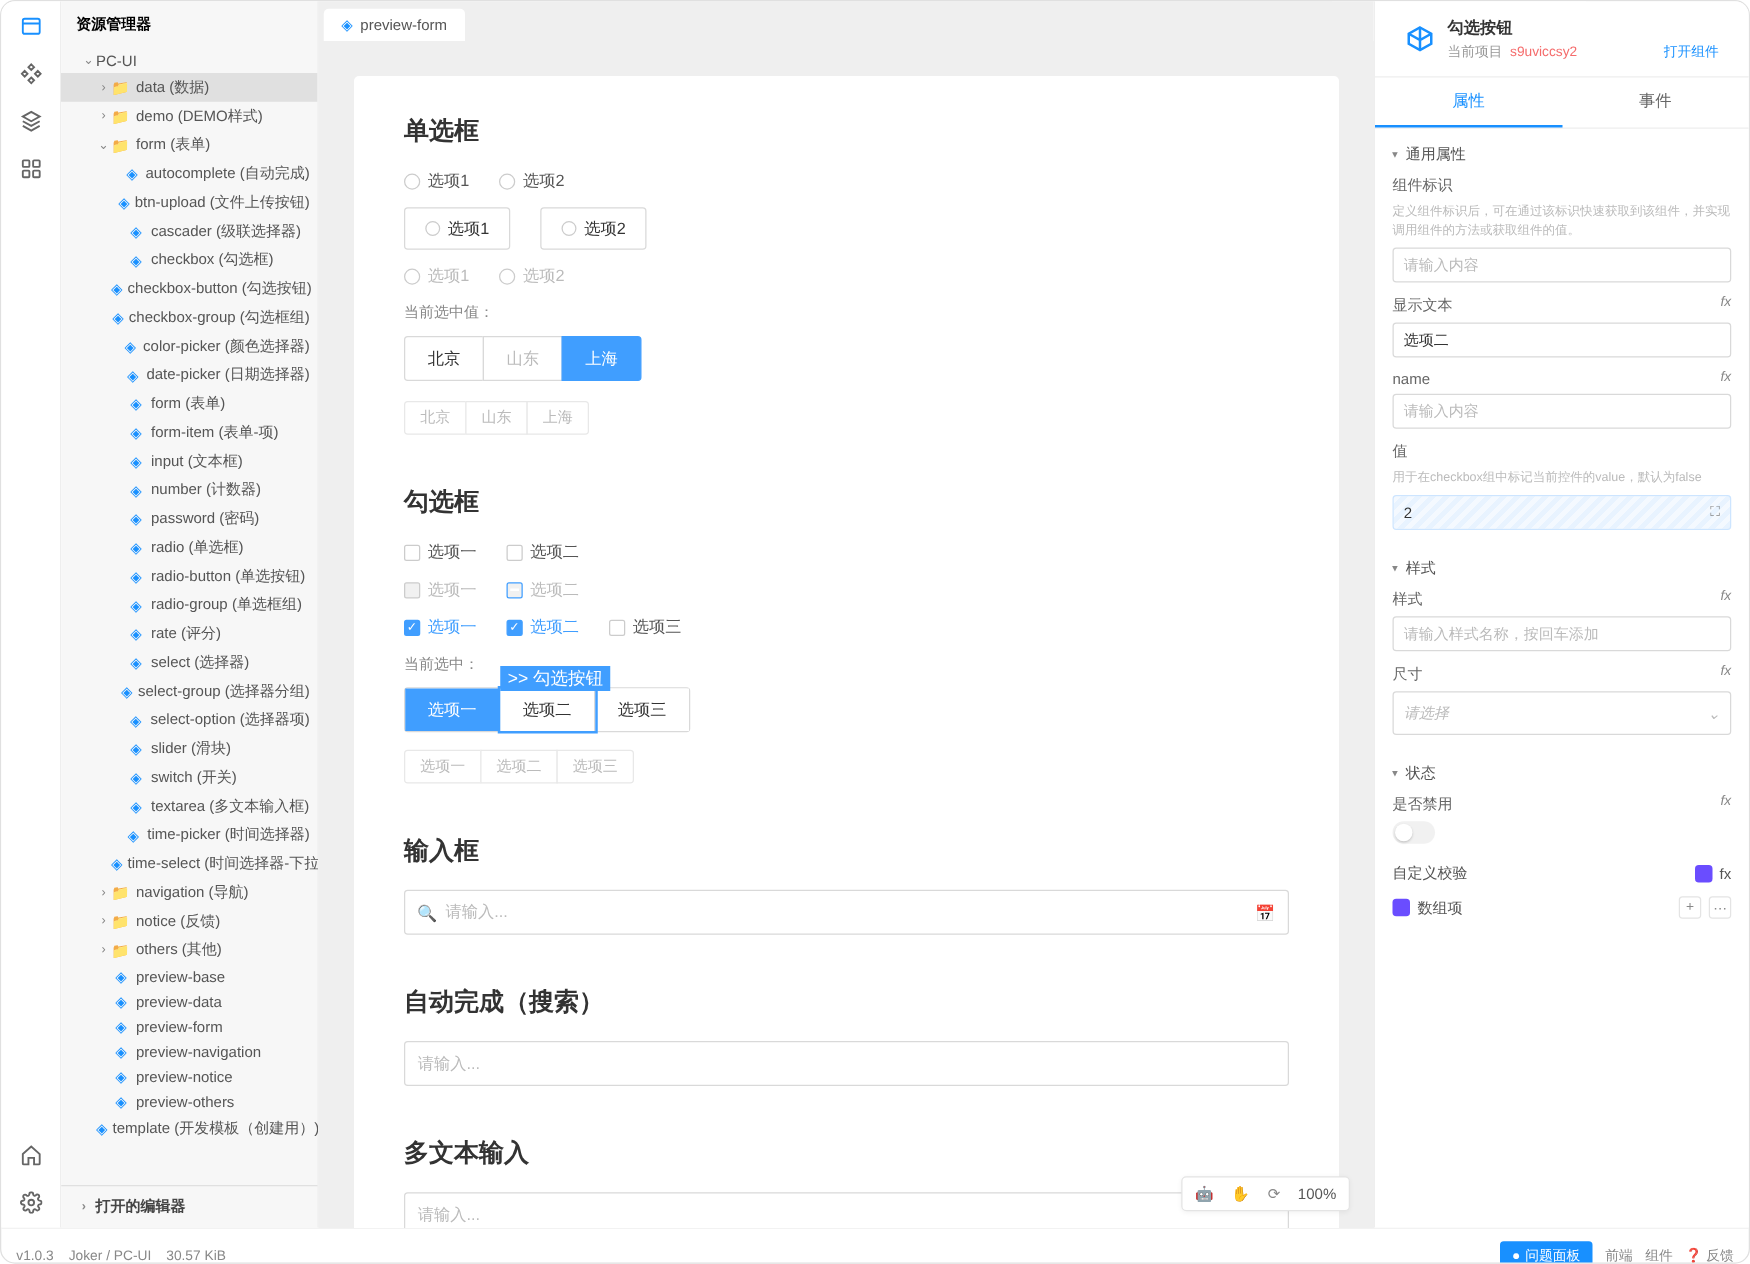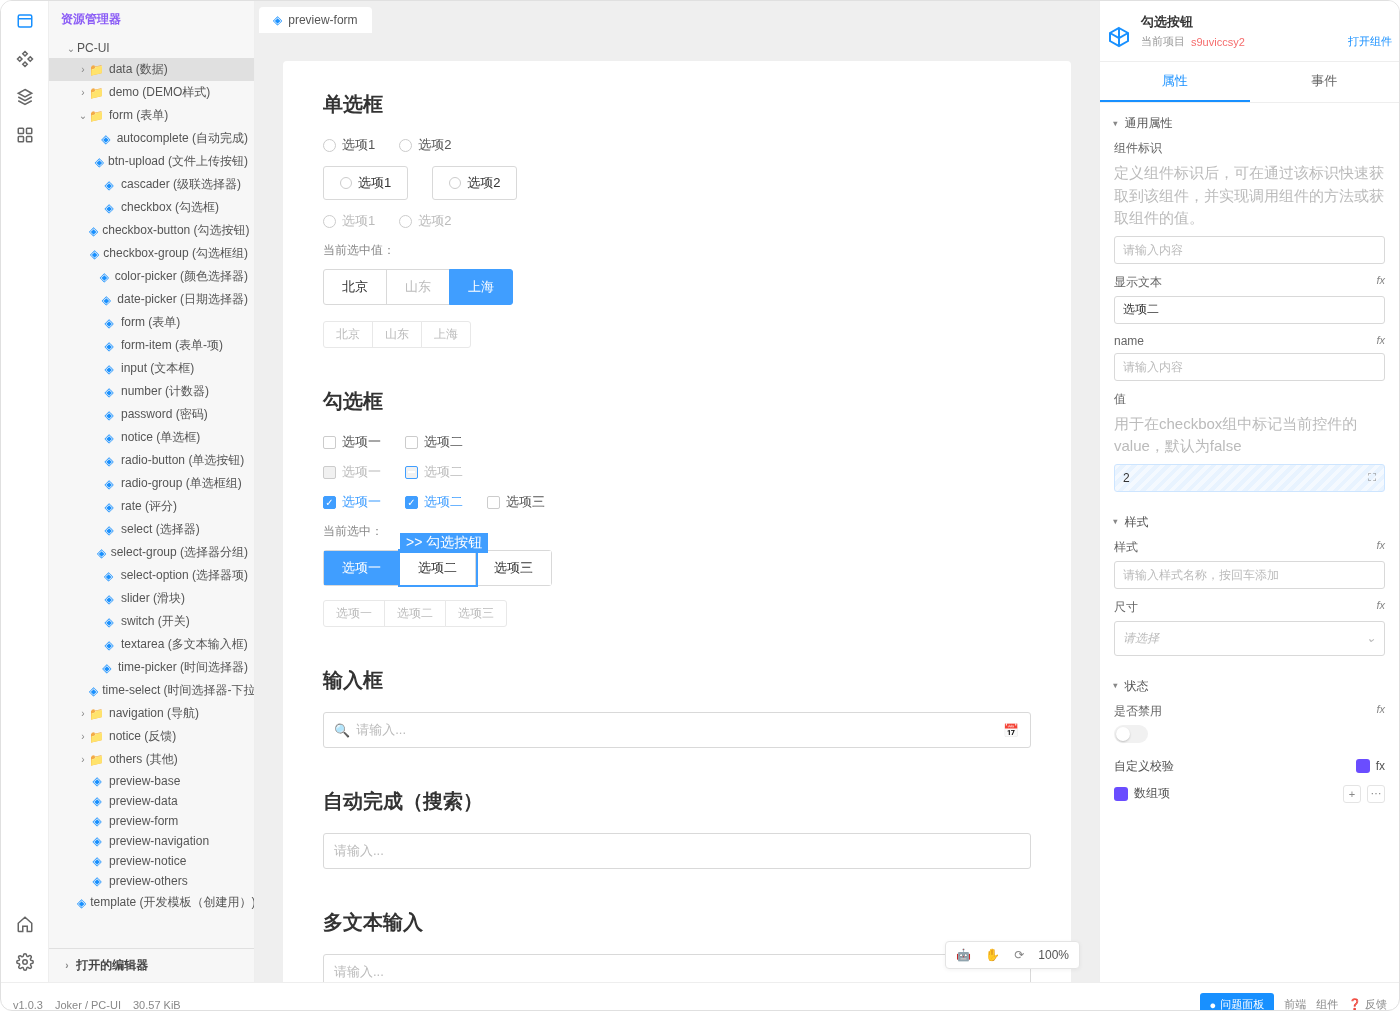--- a/index.html
+++ b/index.html
@@ -7,21 +7,21 @@
 .app { display: flex; height: calc(100% - 28px); }
 
 
 .rail { width: 48px; background: #fff; border-right: 1px solid #eee; display: flex; flex-direction: column; align-items: center; padding-top: 10px; gap: 18px; }
 .rail-icon { width: 20px; height: 20px; display: flex; align-items: center; justify-content: center; color: #666; cursor: pointer; }
 .rail-icon.active { color: #1890ff; }
 .rail-bottom { margin-top: auto; margin-bottom: 10px; display: flex; flex-direction: column; gap: 18px; align-items: center; }
 
 
 .explorer { width: 206px; background: #f7f7f7; border-right: 1px solid #eee; display: flex; flex-direction: column; }
-.explorer-title { padding: 10px 12px; font-weight: 600; color: #8b5cf6; }
+.explorer-title { padding: 10px 12px; font-weight: 600; color: #000000; }
 .tree { flex: 1; overflow-y: auto; font-size: 12px; }
 .tree-item { display: flex; align-items: center; padding: 3px 6px; cursor: pointer; white-space: nowrap; color: #555; }
 .tree-item.selected { background: #e0e0e0; }
 .tree-chevron { width: 12px; text-align: center; color: #888; font-size: 10px; }
 .tree-icon { width: 16px; text-align: center; margin-right: 4px; }
 .folder-icon { color: #f5a623; }
 .comp-icon { color: #1890ff; }
 .indent-1 { padding-left: 16px; }
 .indent-2 { padding-left: 28px; }
 .indent-3 { padding-left: 40px; }
@@ -65,36 +65,36 @@
 .cb-btn.selected-outline { outline: 2px solid #409eff; z-index: 1; }
 .text-input { width: 100%; border: 1px solid #d9d9d9; border-radius: 3px; padding: 8px 10px; font-size: 13px; display: flex; align-items: center; gap: 6px; color: #bbb; }
 .text-input .suffix-icon { margin-left: auto; color: #bbb; }
 
 
 .zoom-bar { position: absolute; right: 320px; bottom: 42px; background: #fff; border: 1px solid #e4e4e4; border-radius: 4px; padding: 6px 10px; display: flex; align-items: center; gap: 14px; font-size: 12px; color: #555; box-shadow: 0 1px 4px rgba(0,0,0,0.05);}
 .zoom-bar span.ico { color: #888; cursor: pointer; }
 
 
 .inspector { width: 300px; background: #fff; border-left: 1px solid #eee; display: flex; flex-direction: column; }
-.insp-head { padding: 12px 7px; display: flex; gap: 10px; align-items: flex-end; border-bottom: 1px solid #eee; }
+.insp-head { padding: 12px 24px; display: flex; gap: 10px; align-items: center; border-bottom: 1px solid #eee; }
 .insp-head-icon { width: 24px; height: 24px; color: #1890ff; }
 .insp-head-text { flex: 1; }
 .insp-head-title { font-weight: 600; font-size: 13px; margin-bottom: 3px; }
 .insp-head-sub { font-size: 11px; color: #999; display: flex; align-items: center; gap: 6px; }
 .insp-head-sub .link { color: #1890ff; margin-left: auto; }
 .insp-tabs { display: flex; border-bottom: 1px solid #eee; }
 .insp-tab { flex: 1; text-align: center; padding: 10px 0; font-size: 13px; color: #666; cursor: pointer; }
 .insp-tab.active { color: #1890ff; border-bottom: 2px solid #1890ff; }
 .insp-body { flex: 1; overflow-y: auto; padding: 0 14px; }
 .insp-section-title { font-size: 12px; color: #555; padding: 12px 0 8px; display: flex; align-items: center; gap: 4px; font-weight: 500; }
 .insp-section-title::before { content: "▸"; font-size: 9px; color: #888; transform: rotate(90deg); margin-right: 2px; }
 .insp-field { margin-bottom: 10px; }
 .insp-field-label { display: flex; justify-content: space-between; font-size: 12px; color: #666; margin-bottom: 5px; }
 .insp-field-label .fx { color: #888; font-size: 11px; font-style: italic;}
-.insp-help { font-size: 15px; color: #bbb; margin-bottom: 6px; line-height: 1.5; }
+.insp-help { font-size: 10px; color: #bbb; margin-bottom: 6px; line-height: 1.5; }
 .insp-input { width: 100%; border: 1px solid #d9d9d9; border-radius: 3px; padding: 6px 8px; font-size: 12px; color: #333; }
 .insp-input::placeholder { color: #bbb; }
 .insp-input.hatched { background: repeating-linear-gradient(135deg, #f4f9ff, #f4f9ff 4px, #e8f3ff 4px, #e8f3ff 8px); border-color: #cde5ff; display: flex; align-items: center; }
 .insp-input.hatched .expand { margin-left: auto; color: #888; cursor: pointer; font-size: 11px; }
 .insp-select { width: 100%; border: 1px solid #d9d9d9; border-radius: 3px; padding: 8px 8px; font-size: 12px; color: #bbb; display: flex; align-items: center; justify-content: space-between; font-style: italic; }
 .toggle { width: 34px; height: 18px; background: #f1f1f1; border-radius: 9px; position: relative; }
 .toggle::after { content: ""; width: 14px; height: 14px; background: #fff; border-radius: 50%; position: absolute; top: 2px; left: 2px; box-shadow: 0 1px 2px rgba(0,0,0,0.2); }
 .insp-row { display: flex; align-items: center; justify-content: space-between; padding: 5px 0; font-size: 12px; color: #555;}
 .pill-violet { width: 14px; height: 14px; border-radius: 3px; background: #6a4dff; display: inline-block; }
 .row-actions { display: flex; gap: 6px; }
@@ -237,21 +237,21 @@
             <span>number (计数器)</span>
           </div>
           <div class="tree-item indent-3">
             <span class="tree-chevron"></span>
             <span class="tree-icon comp-icon">◈</span>
             <span>password (密码)</span>
           </div>
           <div class="tree-item indent-3">
             <span class="tree-chevron"></span>
             <span class="tree-icon comp-icon">◈</span>
-            <span>notice (单选框)</span>
+            <span>radio (单选框)</span>
           </div>
           <div class="tree-item indent-3">
             <span class="tree-chevron"></span>
             <span class="tree-icon comp-icon">◈</span>
             <span>radio-button (单选按钮)</span>
           </div>
           <div class="tree-item indent-3">
             <span class="tree-chevron"></span>
             <span class="tree-icon comp-icon">◈</span>
             <span>radio-group (单选框组)</span>

